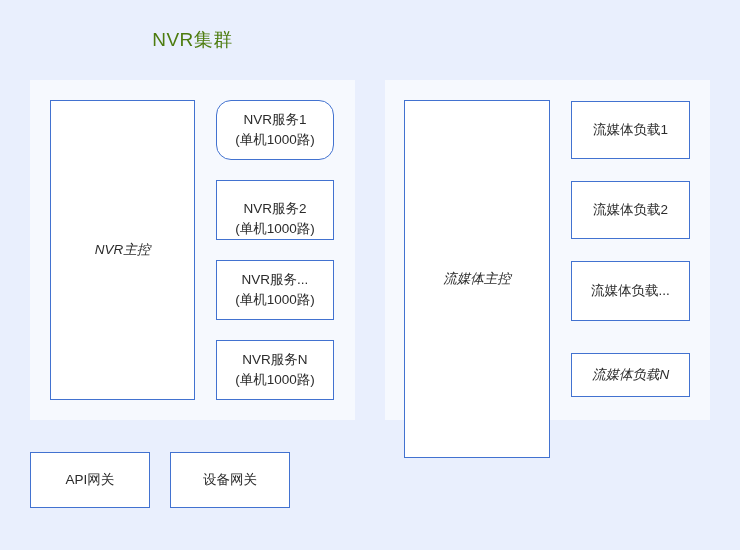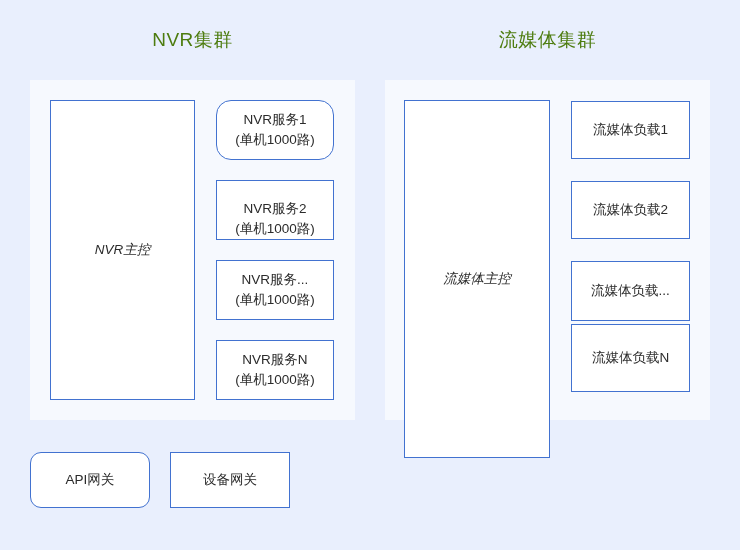--- a/index.html
+++ b/index.html
@@ -84,24 +84,24 @@
 
   
   #cluster-stream { left: 385px; top: 28px; width: 325px; height: 392px; }
   #cluster-stream .cluster-panel { left: 0; top: 52px; width: 325px; height: 340px; }
   #stream-master { left: 19px; top: 72px; width: 146px; height: 358px; }
 
   .svc-col-right { left: 186px; width: 119px; }
   #stream-node-0 { top: 73px;  height: 58px; }
   #stream-node-1 { top: 153px; height: 58px; }
   #stream-node-2 { top: 233px; height: 60px; text-align: center; }
-  #stream-node-3 { top: 296px; height: 68px; }
+  #stream-node-3 { top: 325px; height: 44px; font-style: italic; }
 
   
-  #gw-0 { left: 30px;  top: 452px; width: 120px; height: 56px; border-radius: 11px; }
+  #gw-0 { left: 30px;  top: 452px; width: 120px; height: 56px; }
   #gw-1 { left: 170px; top: 452px; width: 120px; height: 56px; }
 </style>
 </head>
 <body>
 
 <div class="diagram">
 
   <div class="cluster" id="cluster-nvr">
 
     <div class="cluster-title">NVR集群</div>
@@ -128,21 +128,20 @@
     </div>
 
     <div class="node-box svc-col-left" id="nvr-svc-3">
       <span>NVR服务N</span>
       <span class="line2">(单机1000路)</span>
     </div>
   </div>
 
   <div class="cluster" id="cluster-stream">
 
-    <div class="cluster-title">流媒体集群</div>
 
     <div class="cluster-panel"></div>
 
     <div class="node-box master-box" id="stream-master">
       <span>流媒体主控</span>
     </div>
 
     <div class="node-box svc-col-right" id="stream-node-0">
       <span>流媒体负载1</span>
     </div>

